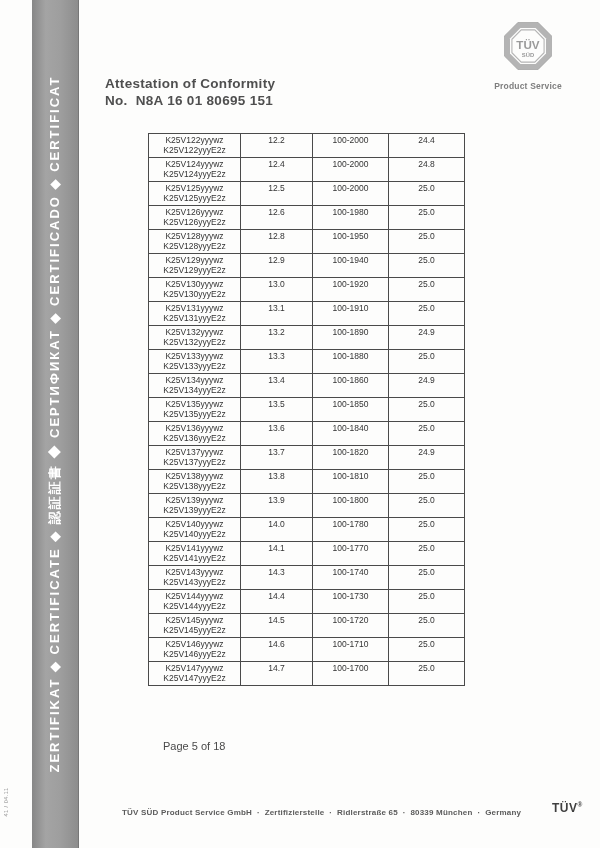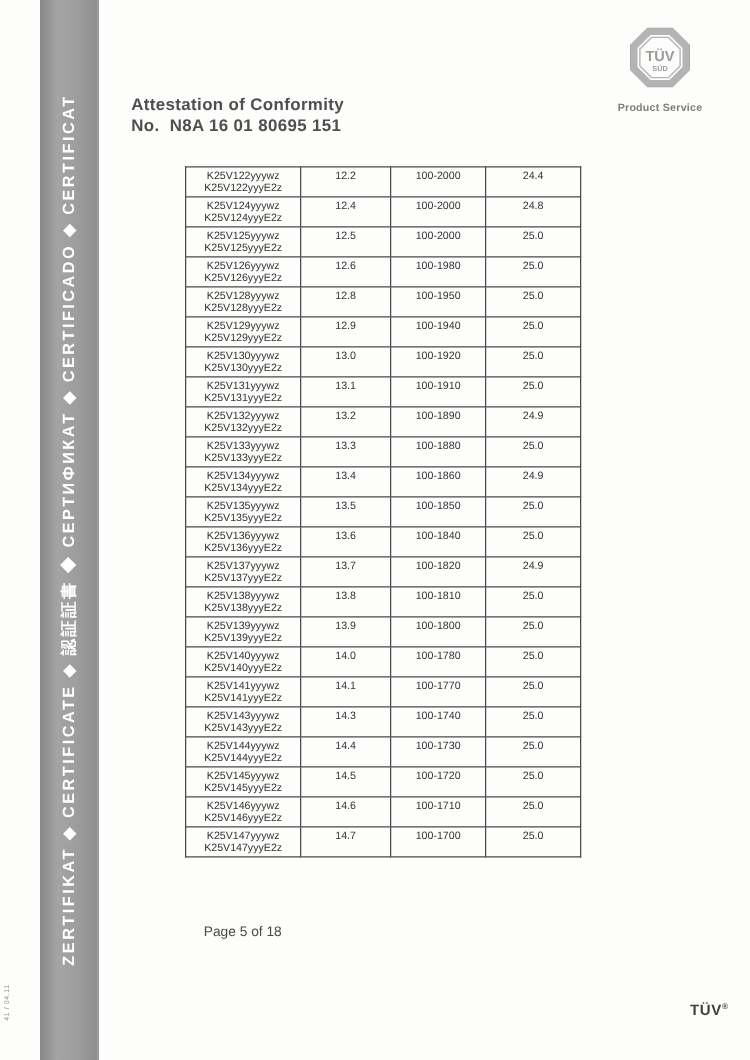--- a/index.html
+++ b/index.html
@@ -298,16 +298,17 @@
           </td>
           <td class="val">14.7</td>
           <td class="val">100-1700</td>
           <td class="val">25.0</td>
         </tr>
       </tbody>
   </table>
 
   <div class="page-num">Page 5 of 18</div>
 
+  <div class="footer-address">TÜV SÜD Product Service GmbH  ·  Zertifizierstelle  ·  Ridlerstraße 65  ·  80339 München  ·  Germany</div>
 
   <div class="footer-tuv"><span>TÜV</span><sup>®</sup></div>
 
 </div>
 
 </body></html>

